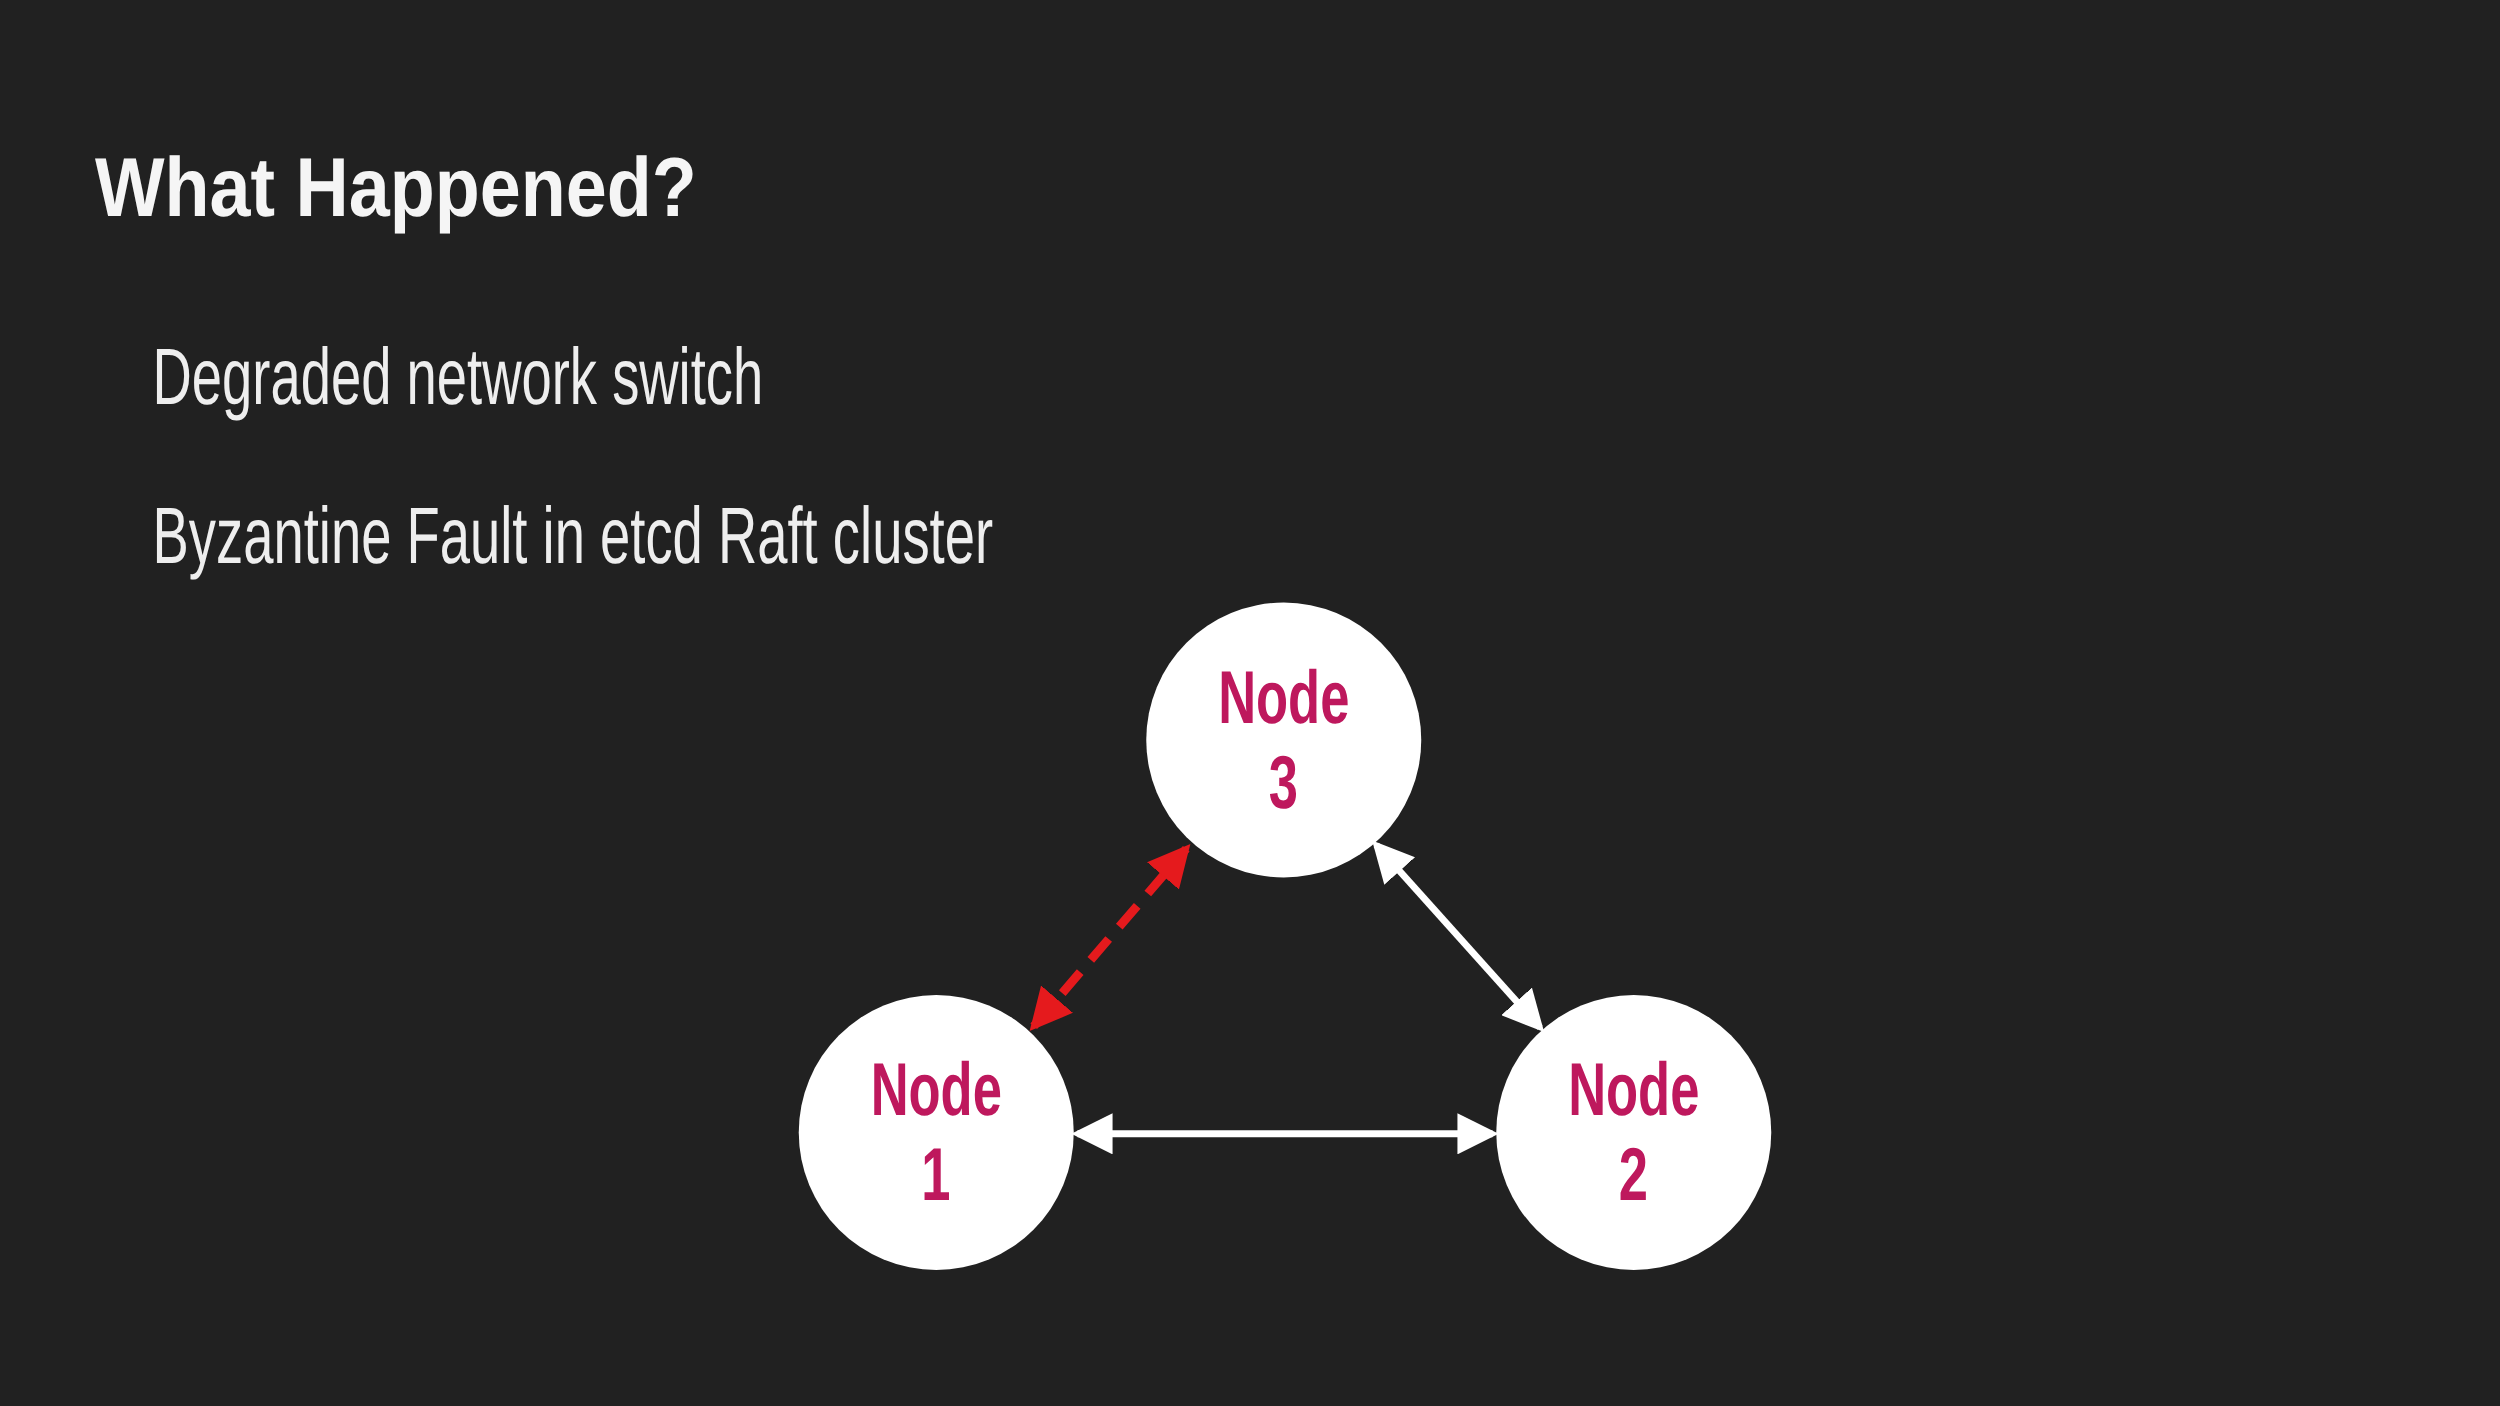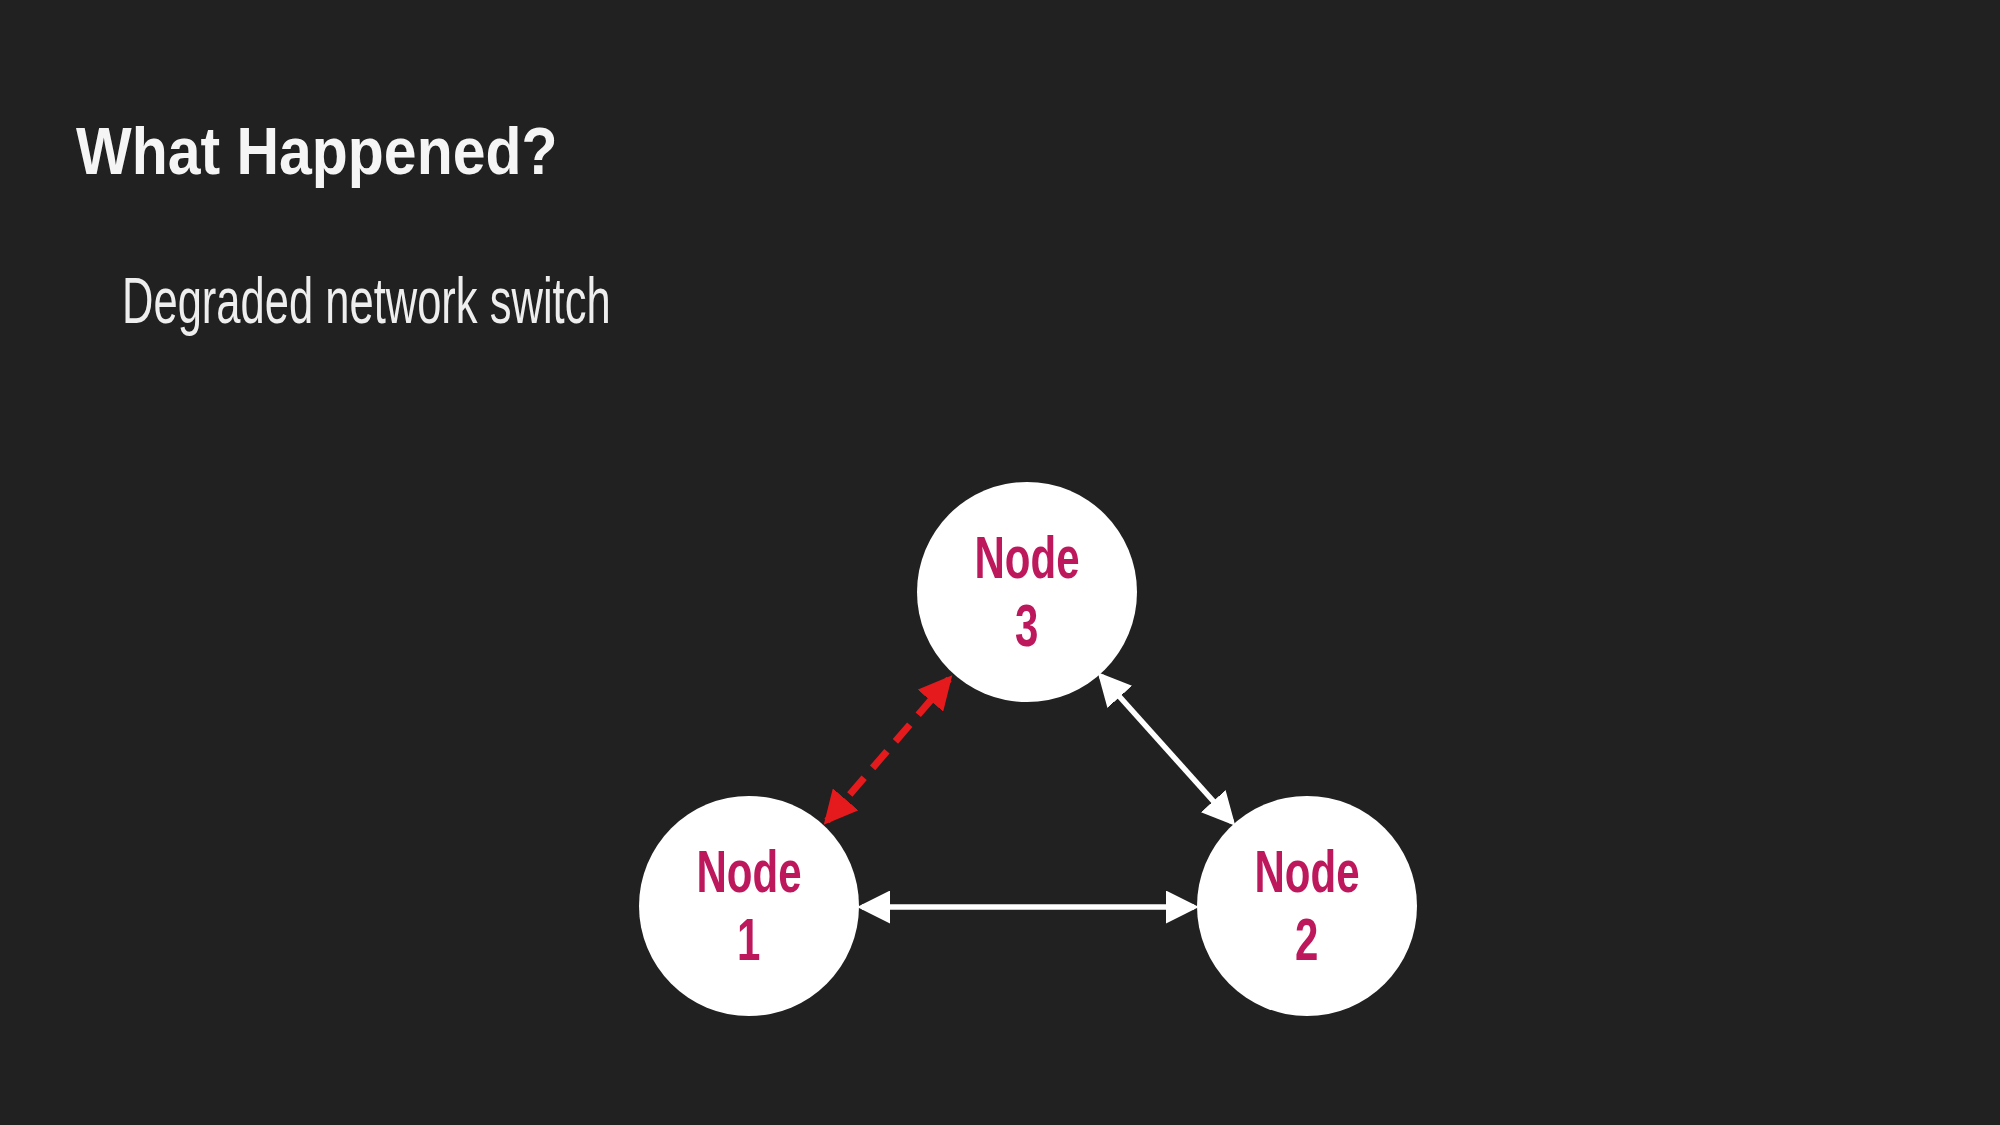--- a/index.html
+++ b/index.html
@@ -39,20 +39,23 @@
 <div class="stage">
 
   <div class="slide-title">
     <span class="scalex">What Happened?</span>
   </div>
 
   <div class="bullet b1">
     <span class="scalex">Degraded network switch</span>
   </div>
 
+  <div class="bullet b2">
+    <span class="scalex">Byzantine Fault in etcd Raft cluster</span>
+  </div>
 
 
 
   <svg class="links" width="2000" height="1125" viewBox="0 0 2000 1125">
     <defs>
       <marker id="ah-w" viewBox="0 0 10 10" refX="8.5" refY="5" markerWidth="6" markerHeight="6" orient="auto-start-reverse">
         <path d="M0,0 L10,5 L0,10 z" fill="#ffffff"></path>
       </marker>
       <marker id="ah-r" viewBox="0 0 10 10" refX="8.5" refY="5" markerWidth="4.8" markerHeight="4.8" orient="auto-start-reverse">
         <path d="M0,0 L10,5 L0,10 z" fill="#e51a1d"></path>

